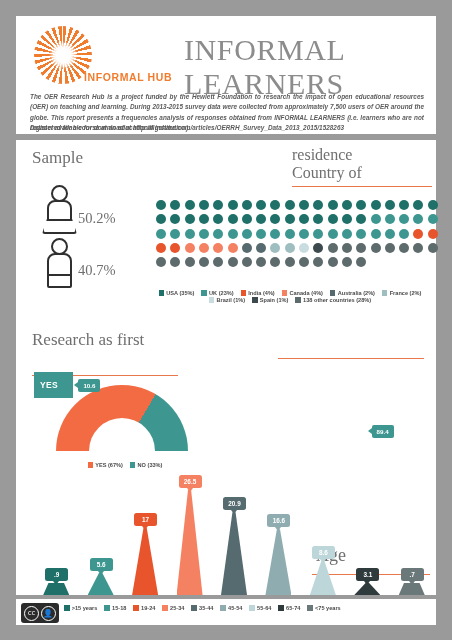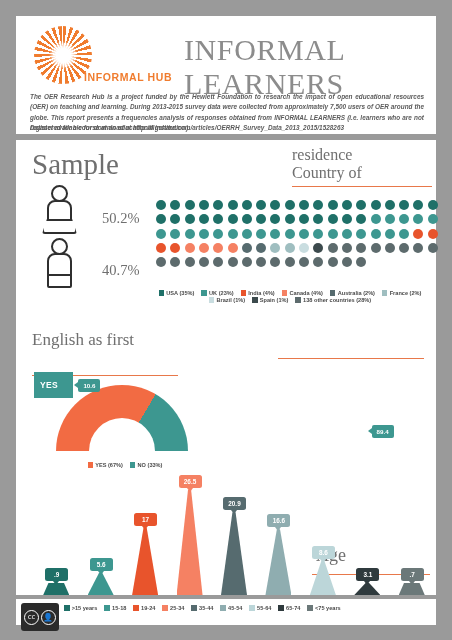--- a/index.html
+++ b/index.html
@@ -33,31 +33,31 @@
     letter-spacing:.6px;color:#f07c2e;}
   .head-title{position:absolute;left:168px;top:17px;font-size:30px;color:#8c8c8c;
     letter-spacing:.6px;font-family:"Liberation Serif",serif;font-weight:400;}
 
   .intro{position:absolute;left:14px;top:76px;width:394px;font-size:6.4px;line-height:1.62;
     color:#5b5b5b;font-style:italic;text-align:justify;font-weight:bold;}
   .dataset{position:absolute;left:14px;top:108px;width:394px;font-size:6.4px;
     color:#5b5b5b;font-style:italic;font-weight:bold;}
 
   
-  .h-sample{position:absolute;left:16px;top:8px;font-size:29px;color:#6f6f6f;
+  .h-sample{position:absolute;left:16px;top:8px;font-size:17px;color:#6f6f6f;
     font-family:"Liberation Serif",serif;}
   .h-country{position:absolute;left:276px;top:6px;font-size:16px;color:#6f6f6f;
     line-height:1.12;font-family:"Liberation Serif",serif;text-align:left;}
   .rule{position:absolute;height:1.4px;background:#e8784a;}
 
   
   .person{position:absolute;}
   .p-head{position:absolute;border:2.2px solid #2f2f2f;border-radius:50%;background:#fff;}
   .p-body{position:absolute;border:2.2px solid #2f2f2f;background:#fff;}
-  .pct{position:absolute;font-size:14.5px;color:#6f6f6f;font-family:"Liberation Serif",serif;margin-left:24px;}
+  .pct{position:absolute;font-size:14.5px;color:#6f6f6f;font-family:"Liberation Serif",serif;}
 
   
   #dot-matrix{position:absolute;left:140px;top:60px;width:285px;height:78px;}
   .dot{position:absolute;width:10px;height:10px;border-radius:50%;}
 
   
   .legend{position:absolute;display:flex;flex-wrap:wrap;justify-content:center;
     align-items:center;gap:1px 7px;font-size:5.6px;color:#4a4a4a;font-weight:bold;}
   .lg-item{display:flex;align-items:center;gap:2.2px;white-space:nowrap;}
   .lg-sw{width:5.5px;height:5.5px;display:inline-block;}
@@ -87,21 +87,21 @@
   .bub{position:absolute;color:#ffffff;font-size:6.4px;font-weight:bold;
     border-radius:2.5px;display:flex;align-items:center;justify-content:center;
     height:13px;white-space:nowrap;}
   .bub::after{content:"";position:absolute;left:50%;bottom:-4px;margin-left:-3.5px;
     width:0;height:0;border-left:3.5px solid transparent;border-right:3.5px solid transparent;}
 
   .h-age{position:absolute;left:300px;top:405px;font-size:18px;color:#6f6f6f;
     font-family:"Liberation Serif",serif;}
 
   
-  #cc-badge{position:absolute;left:5px;top:4px;width:38px;height:28px;background:#2b2b2b;
+  #cc-badge{position:absolute;left:5px;top:4px;width:38px;height:20px;background:#2b2b2b;
     border-radius:3px;display:flex;align-items:center;justify-content:center;gap:2px;}
   .cc-c{width:13px;height:13px;border-radius:50%;border:1.4px solid #ffffff;
     color:#ffffff;font-size:7px;display:flex;align-items:center;justify-content:center;
     font-family:"DejaVu Sans",sans-serif;}
 </style>
 </head>
 <body>
 
 <div class="page">
 
@@ -271,21 +271,21 @@
           <span>Spain (1%)</span>
         </div>
         <div class="lg-item">
           <span class="lg-sw" style="background: rgb(93, 107, 109);"></span>
           <span>138 other countries (28%)</span>
         </div>
       </div>
 
     <div style="position:absolute;left:16px;top:190px;font-size:17px;color:#6f6f6f;
                 line-height:1.2;font-family:'Liberation Serif',serif;">
-      <div>English as first</div>
+      <div>Research as first</div>
     </div>
     <div class="rule" style="left:16px;top:235px;width:146px;"></div>
 
     <div id="donut-wrap">
       <div id="donut" style="background: conic-gradient(from 270deg, rgb(242, 107, 67) 0deg, rgb(242, 107, 67) 120.6deg, rgb(61, 151, 144) 120.6deg, rgb(61, 151, 144) 180deg, rgba(255, 255, 255, 0) 180deg, rgba(255, 255, 255, 0) 360deg);"></div>
       <div id="donut-hole"></div>
       <div id="donut-mask"></div>
     </div>
     <div class="legend" id="english-legend" style="left:34px;top:322px;width:150px;justify-content:center;">
         <div class="lg-item">

